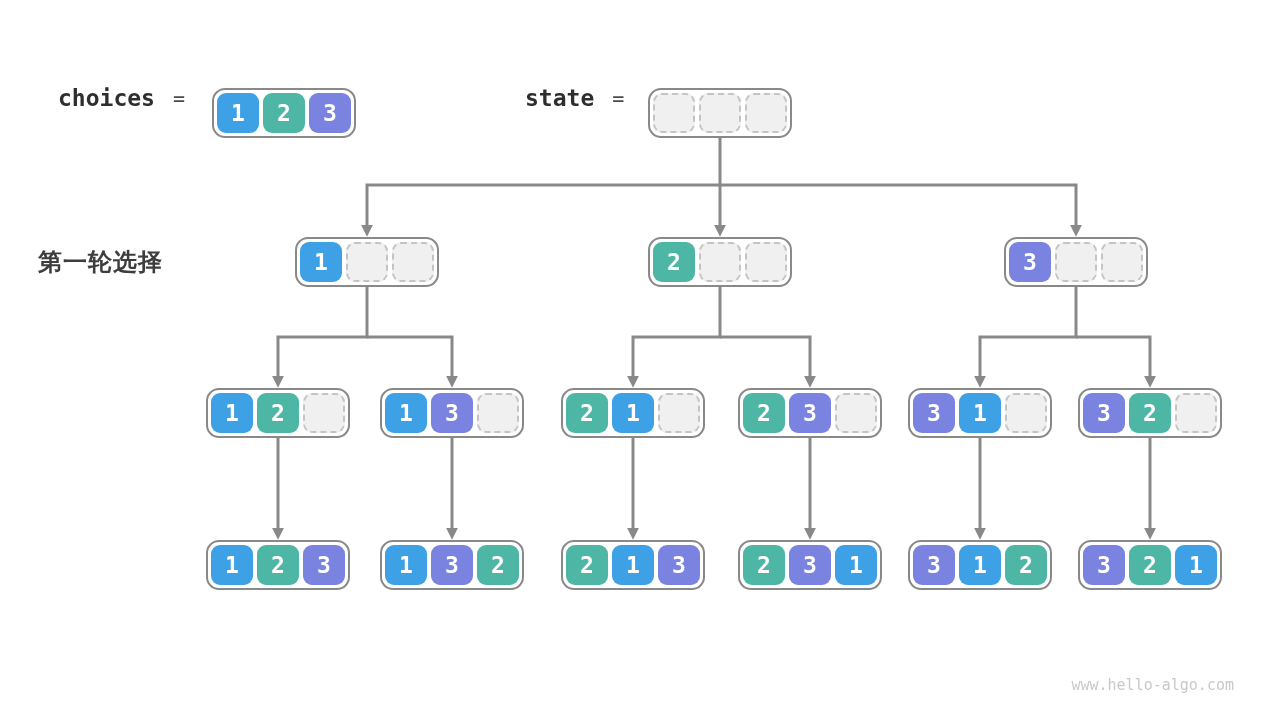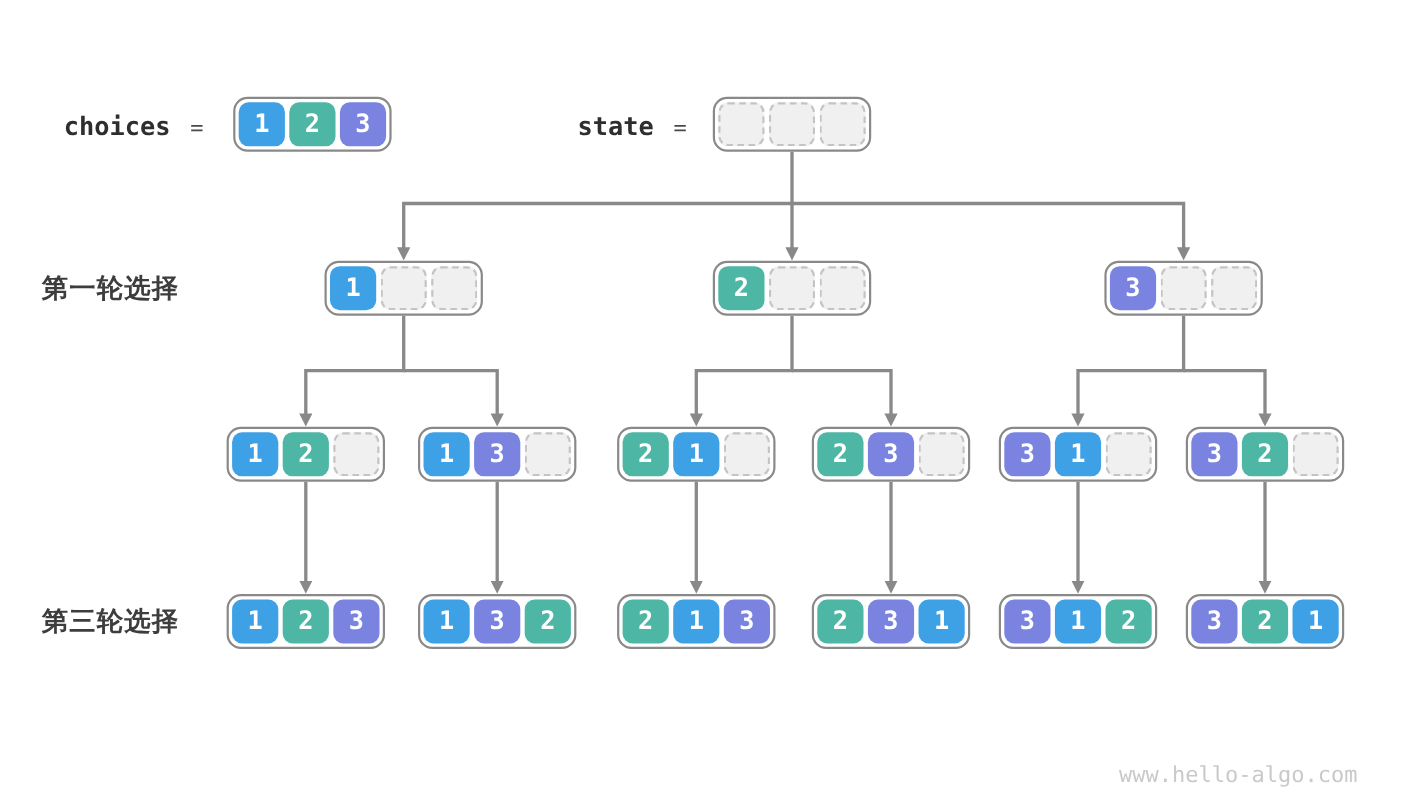--- a/index.html
+++ b/index.html
@@ -29,21 +29,21 @@
   }
   .cell.v1 { background:var(--c1); }
   .cell.v2 { background:var(--c2); }
   .cell.v3 { background:var(--c3); }
   .cell.empty {
     background:var(--empty-fill);
     border:2px dashed var(--empty-border);
   }
 
   .legend-group {
-    position:absolute; top:91px; height:50px;
+    position:absolute; top:73px; height:50px;
     display:flex; align-items:center;justify-content:flex-end;
   }
   .kw {
     font-family:"DejaVu Sans Mono", monospace;
     font-weight:bold; font-size:23px; color:#2e2e2e;
   }
   .eq {
     font-family:"DejaVu Sans Mono", monospace;
     font-weight:500; font-size:20px; color:#4a4a4a;
     margin-left:18px;
@@ -53,21 +53,21 @@
     position:absolute; left:38px; height:50px;
     display:flex; align-items:center;
     font-family:Liberation Sans, sans-serif;
     font-weight:600; font-size:24px; color:var(--label-text);
     letter-spacing:1px;
   }
 
   .watermark {
     position:absolute; top:676px; right:46px;
     font-family:"DejaVu Sans Mono", monospace;
-    font-size:20px; color:var(--watermark-text);margin-top:16px;
+    font-size:15px; color:var(--watermark-text);
   }
 </style>
 </head>
 <body>
 
 <div class="canvas">
 
   <svg class="connectors" width="1280" height="720" viewBox="0 0 1280 720">
     <defs>
       <marker id="arrowhead" viewBox="0 0 10 10" refX="1" refY="5" markerWidth="4" markerHeight="4" orient="auto">
@@ -107,21 +107,20 @@
     <span class="kw">state</span>
     <span class="eq">=</span>
   </div>
   <div class="node" id="state-box" style="left:648px; top:88px">
       <span class="cell empty"></span>
       <span class="cell empty"></span>
       <span class="cell empty"></span>
     </div>
 
   <div class="row-label" style="top:237px">第一轮选择</div>
-  <div class="row-label" style="top:540px">第三轮选择</div>
 
   <div id="nodes">
       <div class="node" style="left: 295px; top: 237px;">
         <span class="cell v1">1</span>
         <span class="cell empty"></span>
         <span class="cell empty"></span>
       </div>
       <div class="node" style="left: 648px; top: 237px;">
         <span class="cell v2">2</span>
         <span class="cell empty"></span>

